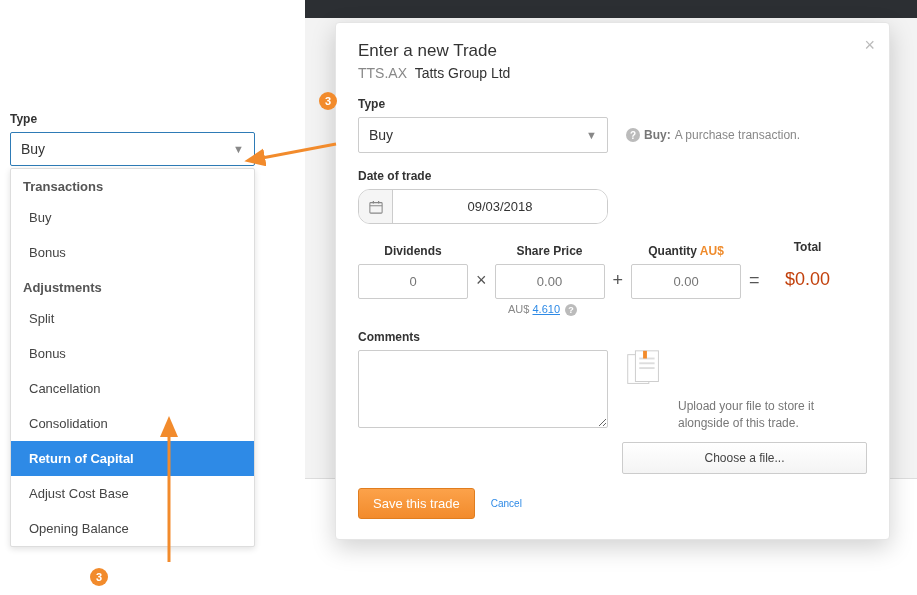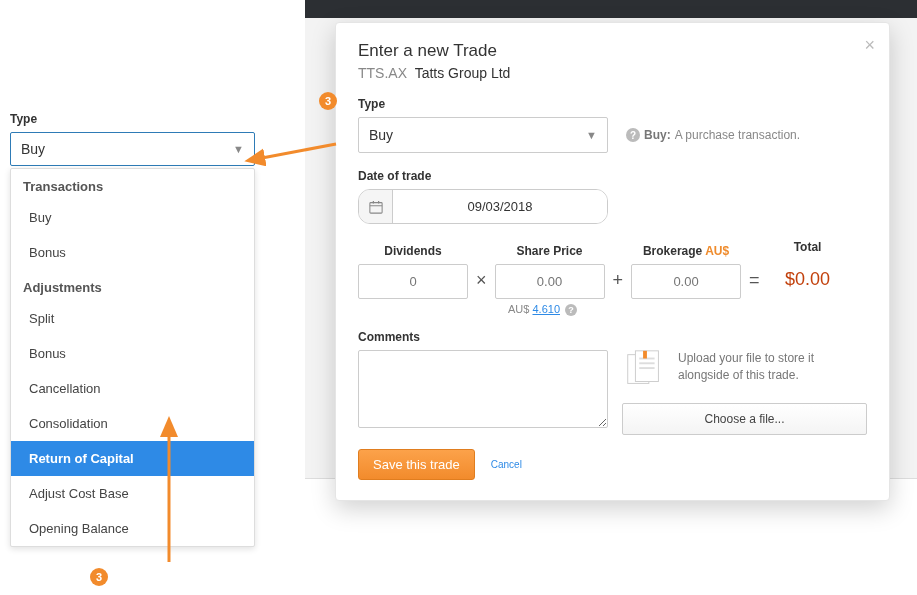--- a/index.html
+++ b/index.html
@@ -205,21 +205,21 @@
 
   .comments-row { display: flex; gap: 14px; margin-bottom: 14px; }
   .comments-row textarea {
     width: 250px; height: 78px; border: 1px solid #ccc;
     border-radius: 2px; padding: 6px; font-size: 12px;
     resize: both; outline: none; font-family: inherit;
   }
   .upload-block { flex: 1; display: flex; flex-direction: column; gap: 10px; }
   .upload-top { display: flex; gap: 10px; align-items: flex-start; }
   .upload-top .doc-icon svg { width: 46px; height: 40px; }
-  .upload-text { font-size: 12px; color: #777; line-height: 1.4; }
+  .upload-text { font-size: 12px; color: #777; line-height: 1.4; margin-top: 48px; }
   .choose-file {
     padding: 8px 0; text-align: center;
     border: 1px solid #ccc; border-radius: 2px;
     background: linear-gradient(#fff,#f4f4f4);
     font-size: 12px; color: #444; cursor: pointer;
   }
 
   .actions-row { display: flex; align-items: center; gap: 16px; }
   .btn-save {
     background: linear-gradient(#fca24a,#f28b2c);
@@ -315,21 +315,21 @@
       <input type="text" placeholder="0" style="">
     </div>
     <div class="op">×</div>
     <div class="amount-col">
       <div class="col-label">Share Price</div>
       <input type="text" placeholder="0.00" style="">
     </div>
     <div class="op">+</div>
     <div class="amount-col">
       <div class="col-label">
-        <span>Brokerage</span>
+        <span>Quantity</span>
         <span class="aud">AU$</span>
       </div>
       <input type="text" placeholder="0.00" style="">
     </div>
     <div class="op">=</div>
     <div class="amount-col total-col">
       <div class="col-label">Total</div>
       <input type="text" readonly="" value="$0.00" style="">
     </div>
   </div>

